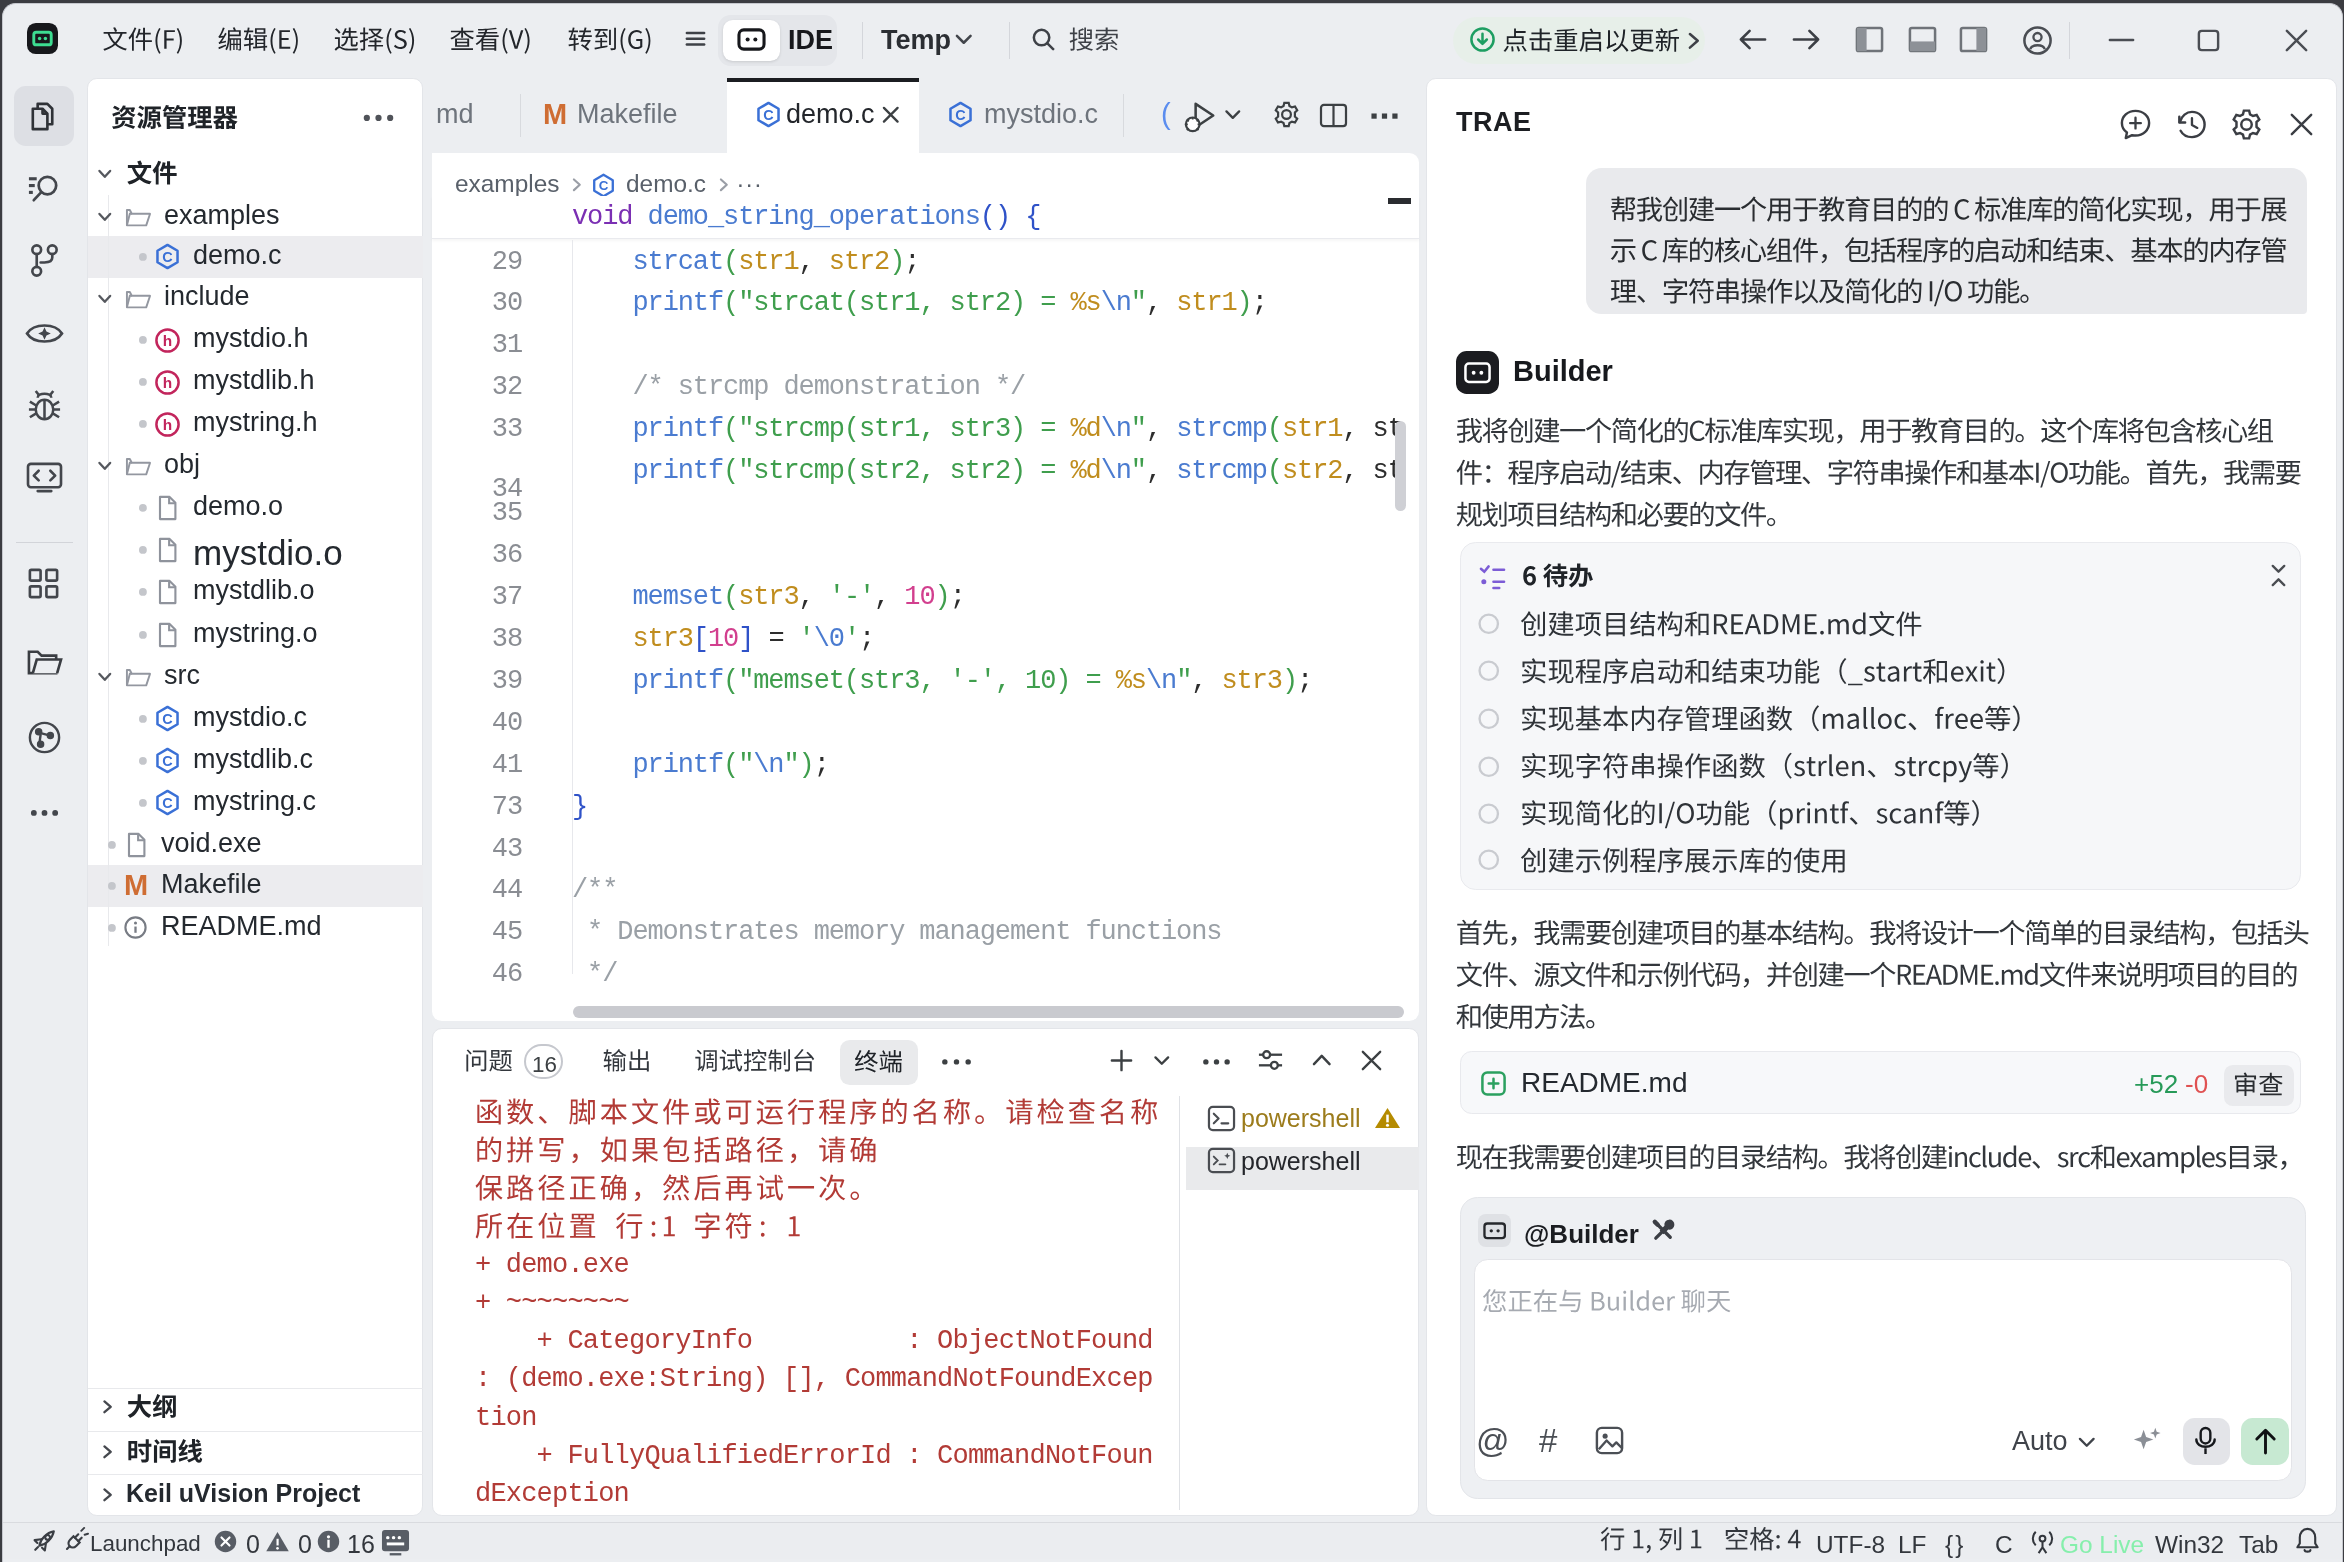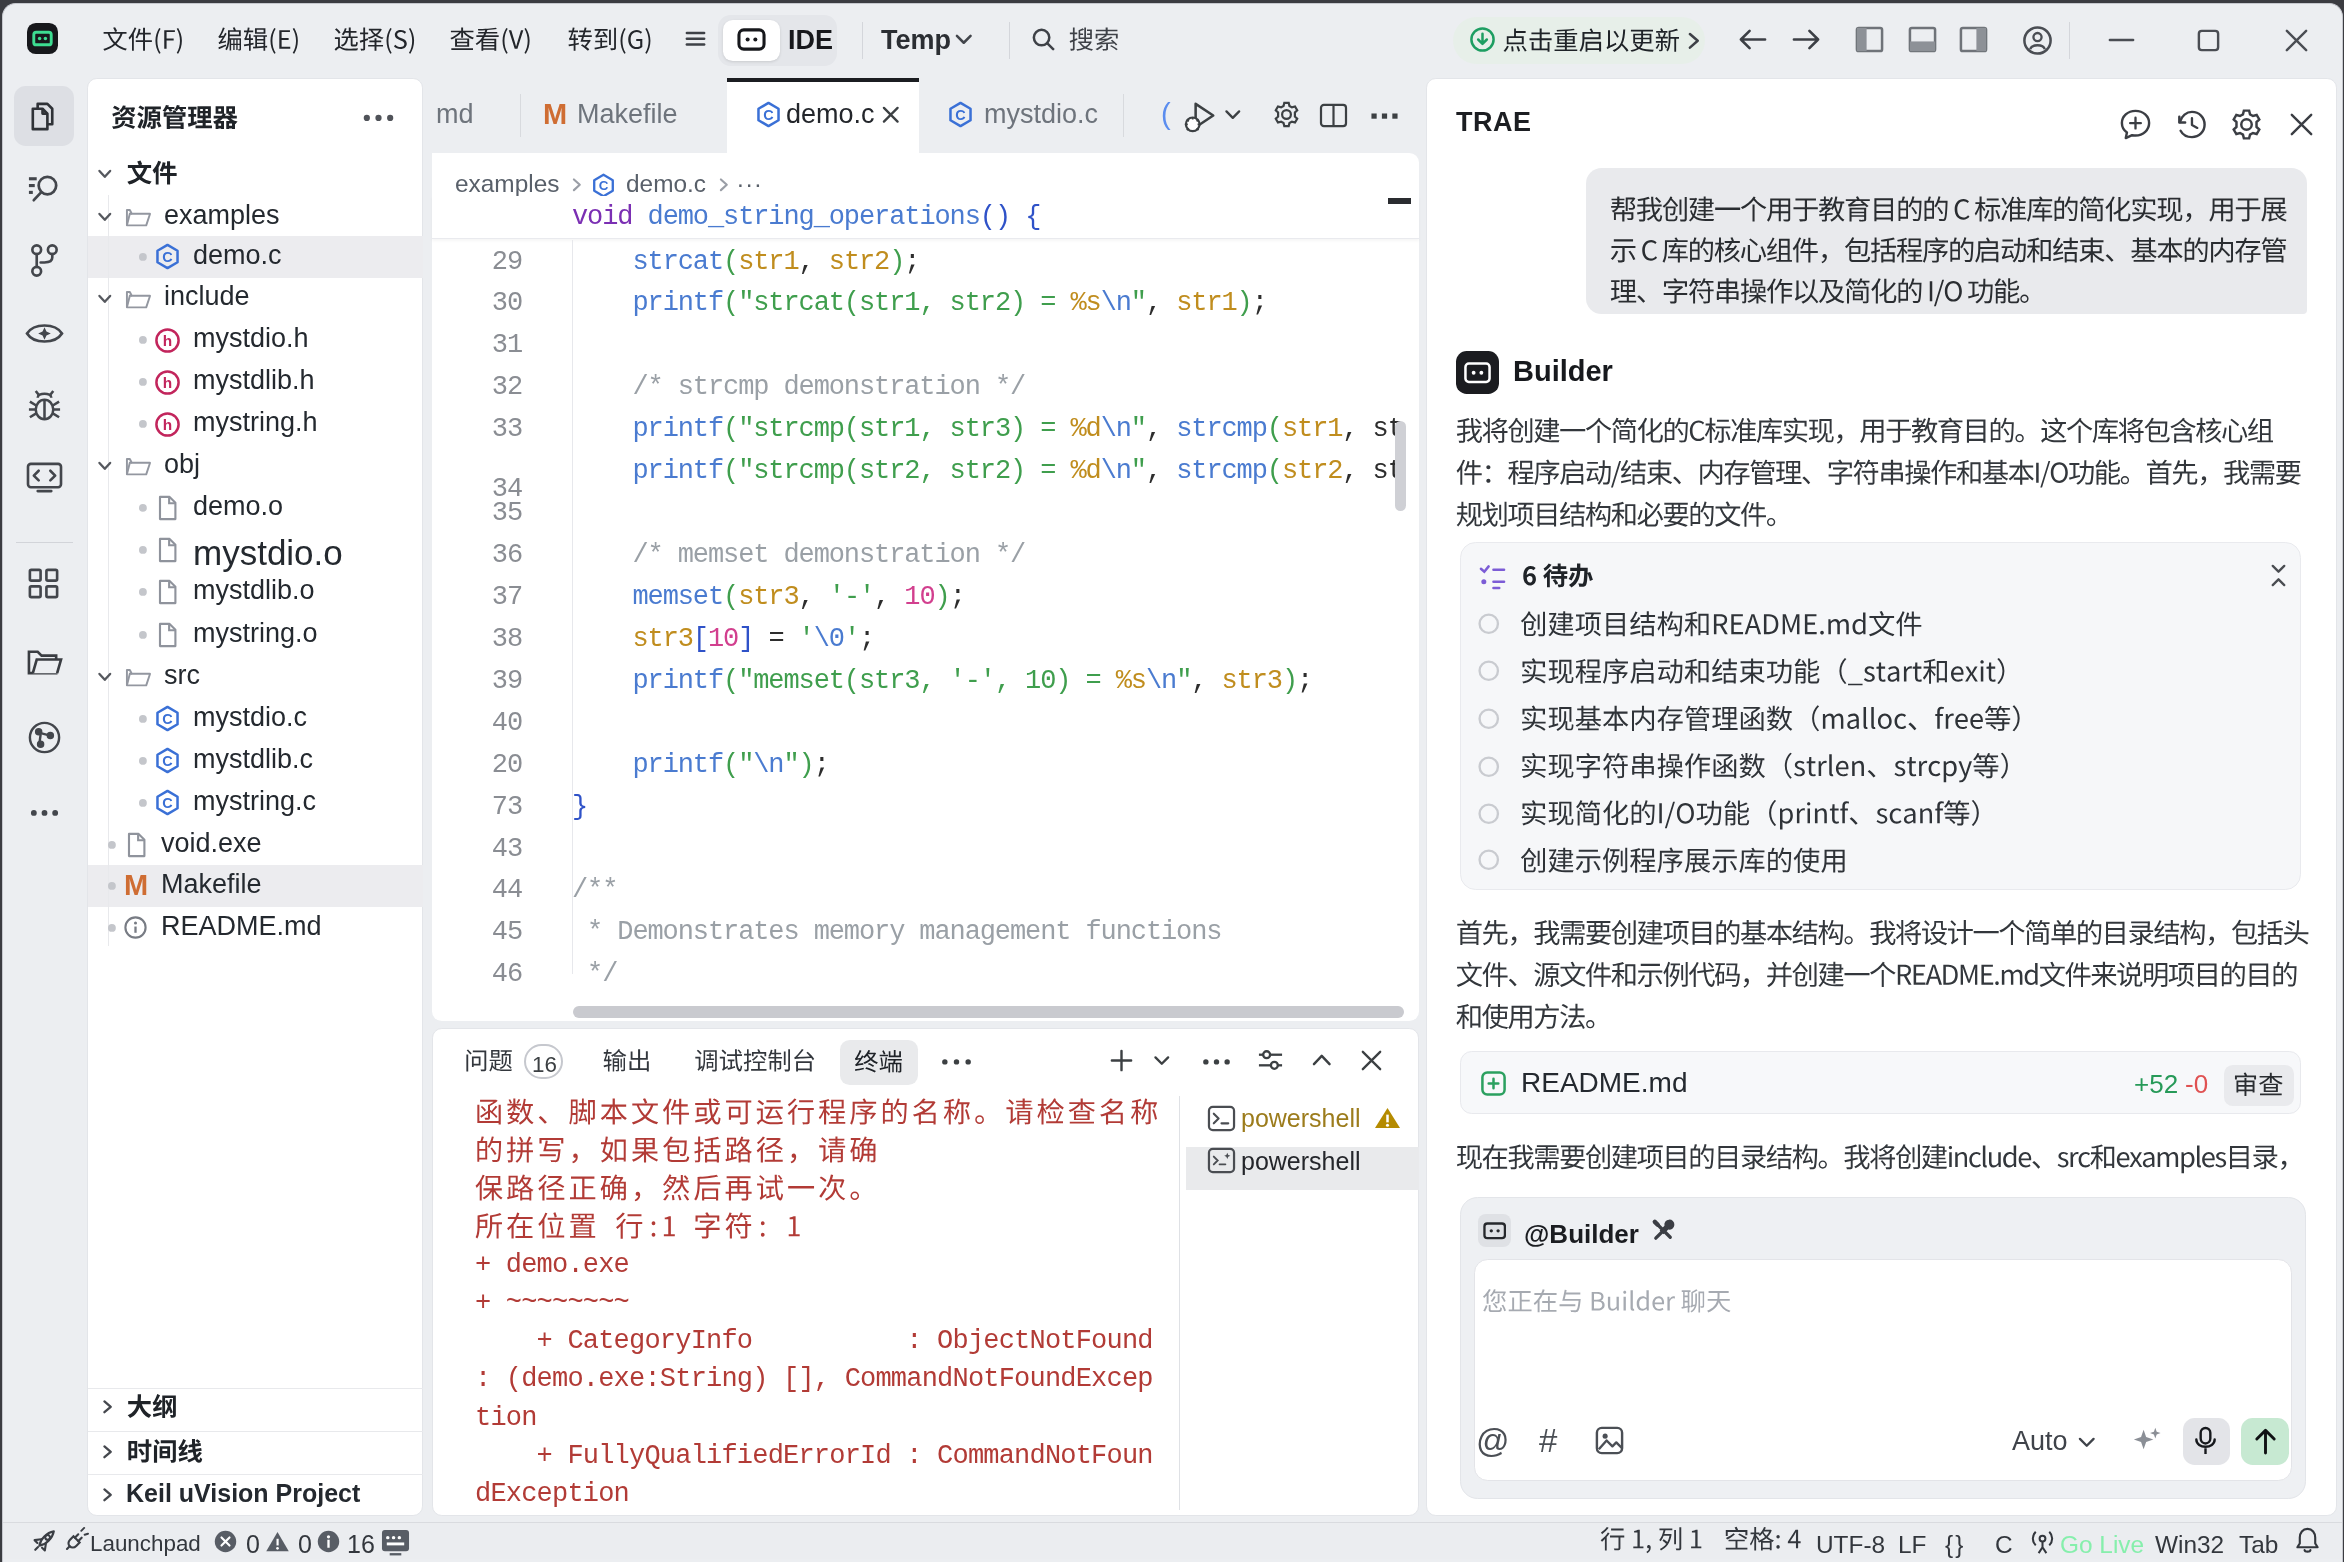--- a/index.html
+++ b/index.html
@@ -332,29 +332,28 @@
     <div class="cl mono" style="left:140px;top:43px">    <span class="fn">printf</span><span class="pg">(</span><span class="s">"strcat(str1, str2) = </span><span class="fmt">%s</span><span class="esc">\n</span><span class="s">"</span><span class="t">, </span><span class="v">str1</span><span class="pg">)</span><span class="t">;</span></div>
     <div class="gut" style="left:0px;top:85px">31</div>
     <div class="gut" style="left:0px;top:127px">32</div>
     <div class="cl mono" style="left:140px;top:127px">    <span class="c">/* strcmp demonstration */</span></div>
     <div class="gut" style="left:0px;top:169px">33</div>
     <div class="cl mono" style="left:140px;top:169px">    <span class="fn">printf</span><span class="pg">(</span><span class="s">"strcmp(str1, str3) = </span><span class="fmt">%d</span><span class="esc">\n</span><span class="s">"</span><span class="t">, </span><span class="fn">strcmp</span><span class="pg">(</span><span class="v">str1</span><span class="t">, st</span></div>
     <div class="gut" style="left:0px;top:229px">34</div>
     <div class="cl mono" style="left:140px;top:211px">    <span class="fn">printf</span><span class="pg">(</span><span class="s">"strcmp(str2, str2) = </span><span class="fmt">%d</span><span class="esc">\n</span><span class="s">"</span><span class="t">, </span><span class="fn">strcmp</span><span class="pg">(</span><span class="v">str2</span><span class="t">, st</span></div>
     <div class="gut" style="left:0px;top:253px">35</div>
     <div class="gut" style="left:0px;top:295px">36</div>
-    <div class="cl mono" style="left:140px;top:295px">    <span class="c">/* memset demonstration */</span></div>
     <div class="gut" style="left:0px;top:337px">37</div>
     <div class="cl mono" style="left:140px;top:337px">    <span class="fn">memset</span><span class="pg">(</span><span class="v">str3</span><span class="t">, </span><span class="s">'-'</span><span class="t">, </span><span class="n">10</span><span class="pg">)</span><span class="t">;</span></div>
     <div class="gut" style="left:0px;top:379px">38</div>
     <div class="cl mono" style="left:140px;top:379px">    <span class="v">str3</span><span class="pb">[</span><span class="n">10</span><span class="pb">]</span><span class="t"> = </span><span class="s">'</span><span class="esc">\0</span><span class="s">'</span><span class="t">;</span></div>
     <div class="gut" style="left:0px;top:421px">39</div>
     <div class="cl mono" style="left:140px;top:421px">    <span class="fn">printf</span><span class="pg">(</span><span class="s">"memset(str3, '-', 10) = </span><span class="fmt">%s</span><span class="esc">\n</span><span class="s">"</span><span class="t">, </span><span class="v">str3</span><span class="pg">)</span><span class="t">;</span></div>
     <div class="gut" style="left:0px;top:463px">40</div>
-    <div class="gut" style="left:0px;top:505px">20</div>
+    <div class="gut" style="left:0px;top:505px">41</div>
     <div class="cl mono" style="left:140px;top:505px">    <span class="fn">printf</span><span class="pg">(</span><span class="s">"</span><span class="esc">\n</span><span class="s">"</span><span class="pg">)</span><span class="t">;</span></div>
     <div class="gut" style="left:0px;top:547px">73</div>
     <div class="cl mono" style="left:140px;top:547px"><span class="pb">}</span></div>
     <div class="gut" style="left:0px;top:589px">43</div>
     <div class="gut" style="left:0px;top:630px">44</div>
     <div class="cl mono" style="left:140px;top:630px"><span class="c">/**</span></div>
     <div class="gut" style="left:0px;top:672px">45</div>
     <div class="cl mono" style="left:140px;top:672px"><span class="c"> * Demonstrates memory management functions</span></div>
     <div class="gut" style="left:0px;top:714px">46</div>
     <div class="cl mono" style="left:140px;top:714px"><span class="c"> */</span></div>

